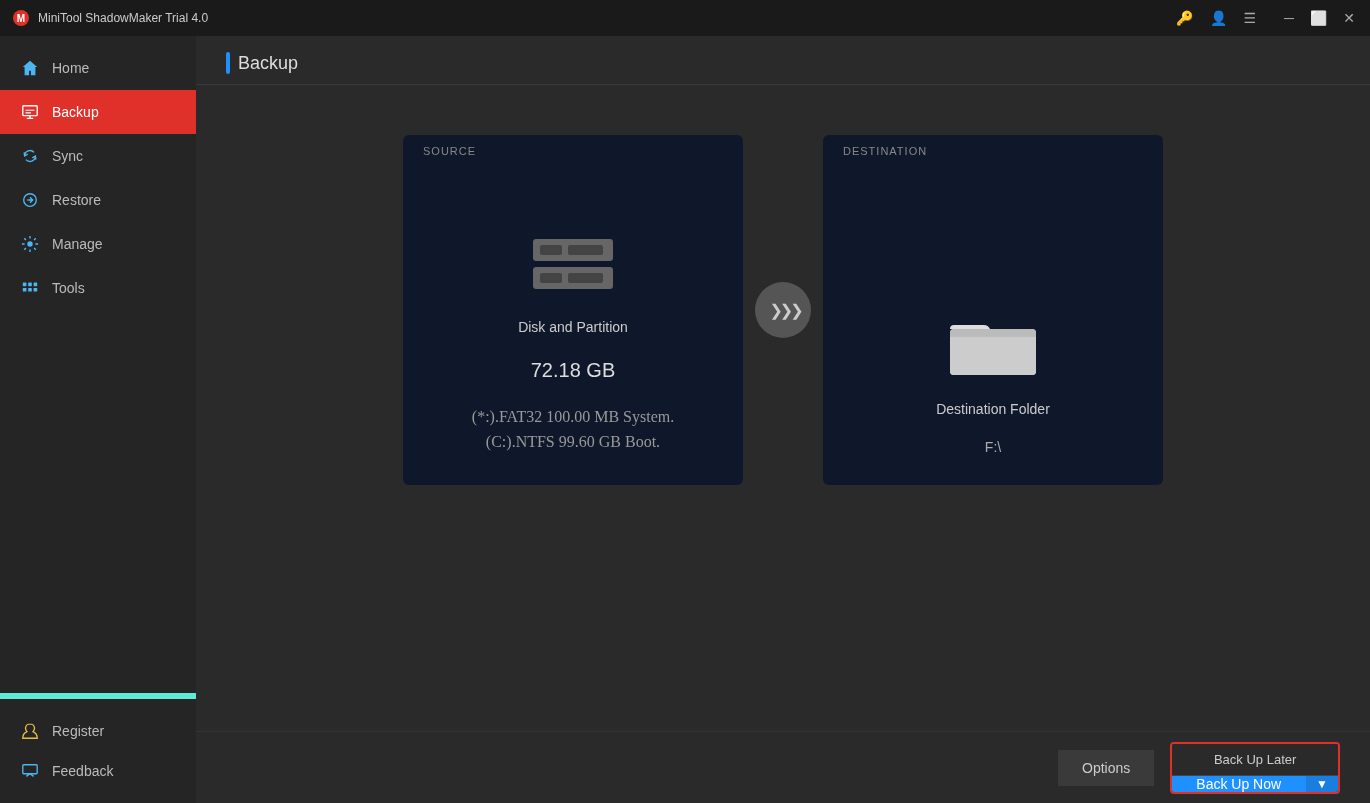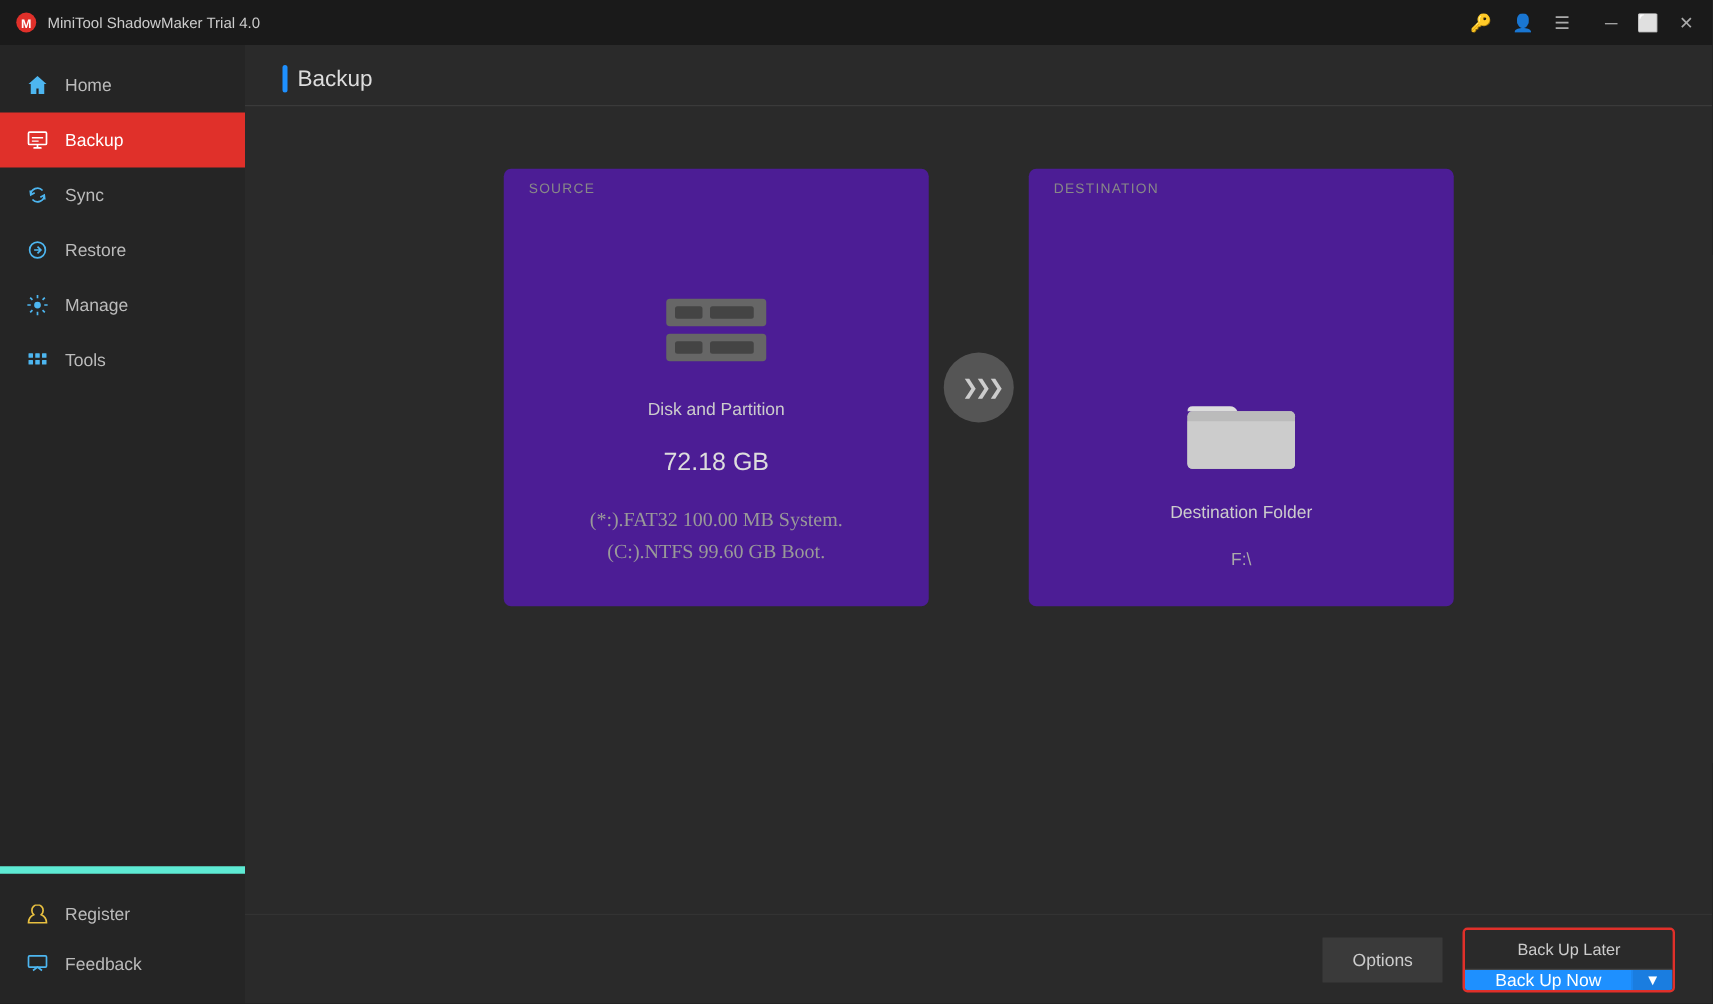--- a/index.html
+++ b/index.html
@@ -160,21 +160,21 @@
 
     .cards-row {
       display: flex;
       align-items: center;
       gap: 0;
       justify-content: center;
       margin-top: 20px;
     }
 
     .backup-card {
-      background: #4c1d95;
+      background: #0f172a;
       border-radius: 6px;
       width: 340px;
       height: 350px;
       display: flex;
       flex-direction: column;
       align-items: center;
       justify-content: flex-start;
       padding: 30px 20px;
       cursor: pointer;
       transition: background 0.15s;

